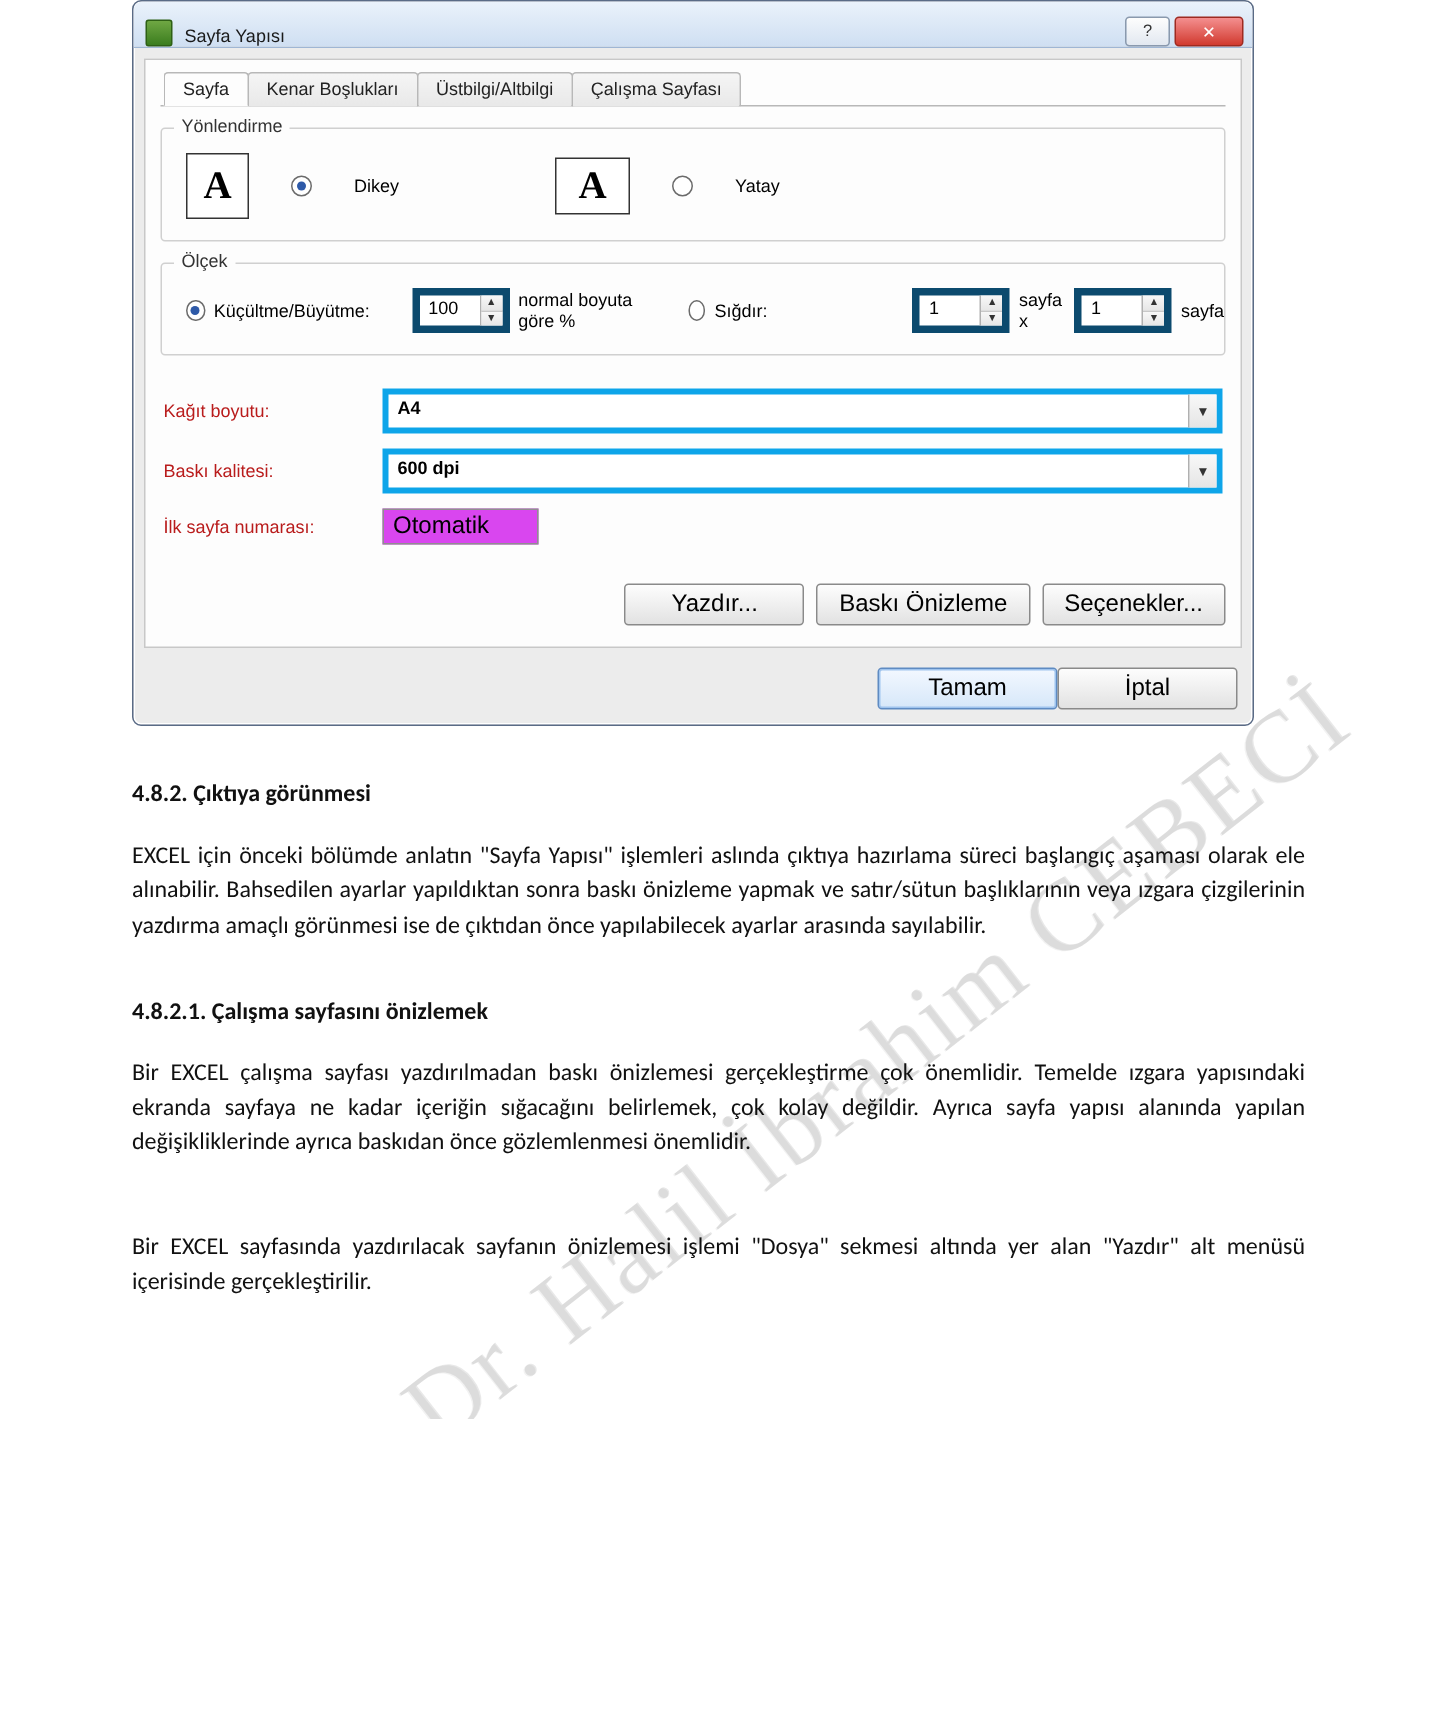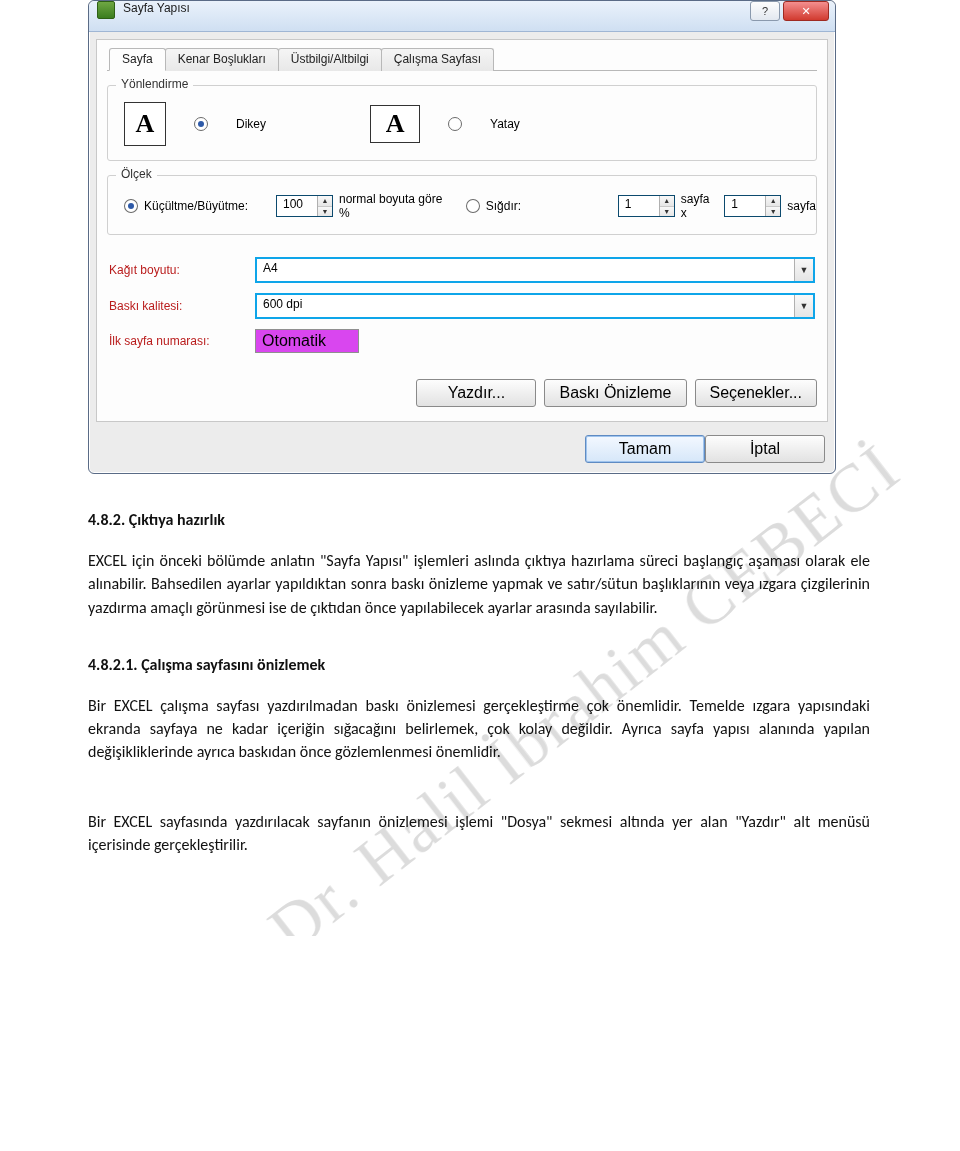--- a/index.html
+++ b/index.html
@@ -25,21 +25,21 @@
     border-radius: 6px;
     background: #ececec;
     box-shadow: 0 0 0 1px #fff inset;
     font-family: Tahoma, "Segoe UI", Arial, sans-serif;
     font-size: 12px;
     color: #000;
   }
   .titlebar {
     height: 30px;
     display: flex;
-    align-items: flex-start;
+    align-items: flex-end;
     background: linear-gradient(#eaf2fb, #cfdff2);
     border-bottom: 1px solid #9fb6d4;
     border-radius: 6px 6px 0 0;
     padding: 0 6px 0 8px;
   }
   .titlebar .app-icon {
     width: 16px; height: 16px;
     background: linear-gradient(#6fa743,#3b7d1e);
     border-radius: 2px;
     border: 1px solid #2e6015;
@@ -127,21 +127,21 @@
     display: inline-flex; align-items: center; justify-content: center;
     background: #fff;
   }
   .radio.checked::after {
     content: ""; width: 6px; height: 6px; border-radius: 50%;
     background: #2e5aa8;
   }
   .scale-rows { display: flex; flex-direction: row; gap: 10px; padding-left: 4px;}
   .spin {
     display: inline-flex; align-items: stretch;
-    border: 1px solid #0c4a6e;
+    border: 5px solid #0c4a6e;
     background: #fff;
     height: 20px;
   }
   .spin .val { padding: 1px 8px 0 6px; min-width: 26px; font-size: 12px; }
   .spin .arrows {
     width: 14px; display: flex; flex-direction: column;
     border-left: 1px solid #b0b0b0;
   }
   .spin .arrows > div {
     flex: 1; display: flex; align-items: center; justify-content: center;
@@ -153,23 +153,24 @@
     display: grid;
     grid-template-columns: 140px 1fr;
     row-gap: 10px;
     column-gap: 6px;
     margin-top: 22px;
     padding: 0 2px;
   }
   .form-grid .lbl { font-size: 12px; color: #b91c1c; align-self: center; }
   .combo {
     display: flex; align-items: stretch;
-    border: 2px solid #0ea5e9;
+    border: 4px solid #0ea5e9;
     background: #fff;
     height: 22px;
+    font-weight: bold;
   }
   .combo .cval { flex:1; padding: 2px 6px 0 6px; font-size: 12px; }
   .combo .cbtn {
     width: 18px; border-left: 1px solid #b0b0b0;
     background: linear-gradient(#f8f8f8,#e5e5e5);
     display: flex; align-items: center; justify-content: center;
     font-size: 9px; color: #333;
   }
   .textfield {
     border: 1px solid #8f8f8f; background: #d946ef;
@@ -316,21 +317,21 @@
       </div>
     </div>
 
     <div class="dlg-footer">
       <div class="btn primary">Tamam</div>
       <div class="btn">İptal</div>
     </div>
   </div>
 
   <div class="doc-text">
-    <div class="heading">4.8.2. Çıktıya hazırlık</div>
+    <div class="heading">4.8.2. Çıktıya görünmesi</div>
     <p class="para">EXCEL için önceki bölümde anlatın "Sayfa Yapısı" işlemleri aslında çıktıya hazırlama süreci başlangıç aşaması olarak ele alınabilir. Bahsedilen ayarlar yapıldıktan sonra baskı önizleme yapmak ve satır/sütun başlıklarının veya ızgara çizgilerinin yazdırma amaçlı görünmesi ise de çıktıdan önce yapılabilecek ayarlar arasında sayılabilir.</p>
 
     <div class="heading">4.8.2.1. Çalışma sayfasını önizlemek</div>
     <p class="para">Bir EXCEL çalışma sayfası yazdırılmadan baskı önizlemesi gerçekleştirme çok önemlidir. Temelde ızgara yapısındaki ekranda sayfaya ne kadar içeriğin sığacağını belirlemek, çok kolay değildir. Ayrıca sayfa yapısı alanında yapılan değişikliklerinde ayrıca baskıdan önce gözlemlenmesi önemlidir.</p>
 
     <p class="para" style="margin-top:46px">Bir EXCEL sayfasında yazdırılacak sayfanın önizlemesi işlemi "Dosya" sekmesi altında yer alan "Yazdır" alt menüsü içerisinde gerçekleştirilir.</p>
   </div>
 
 </div>
 

